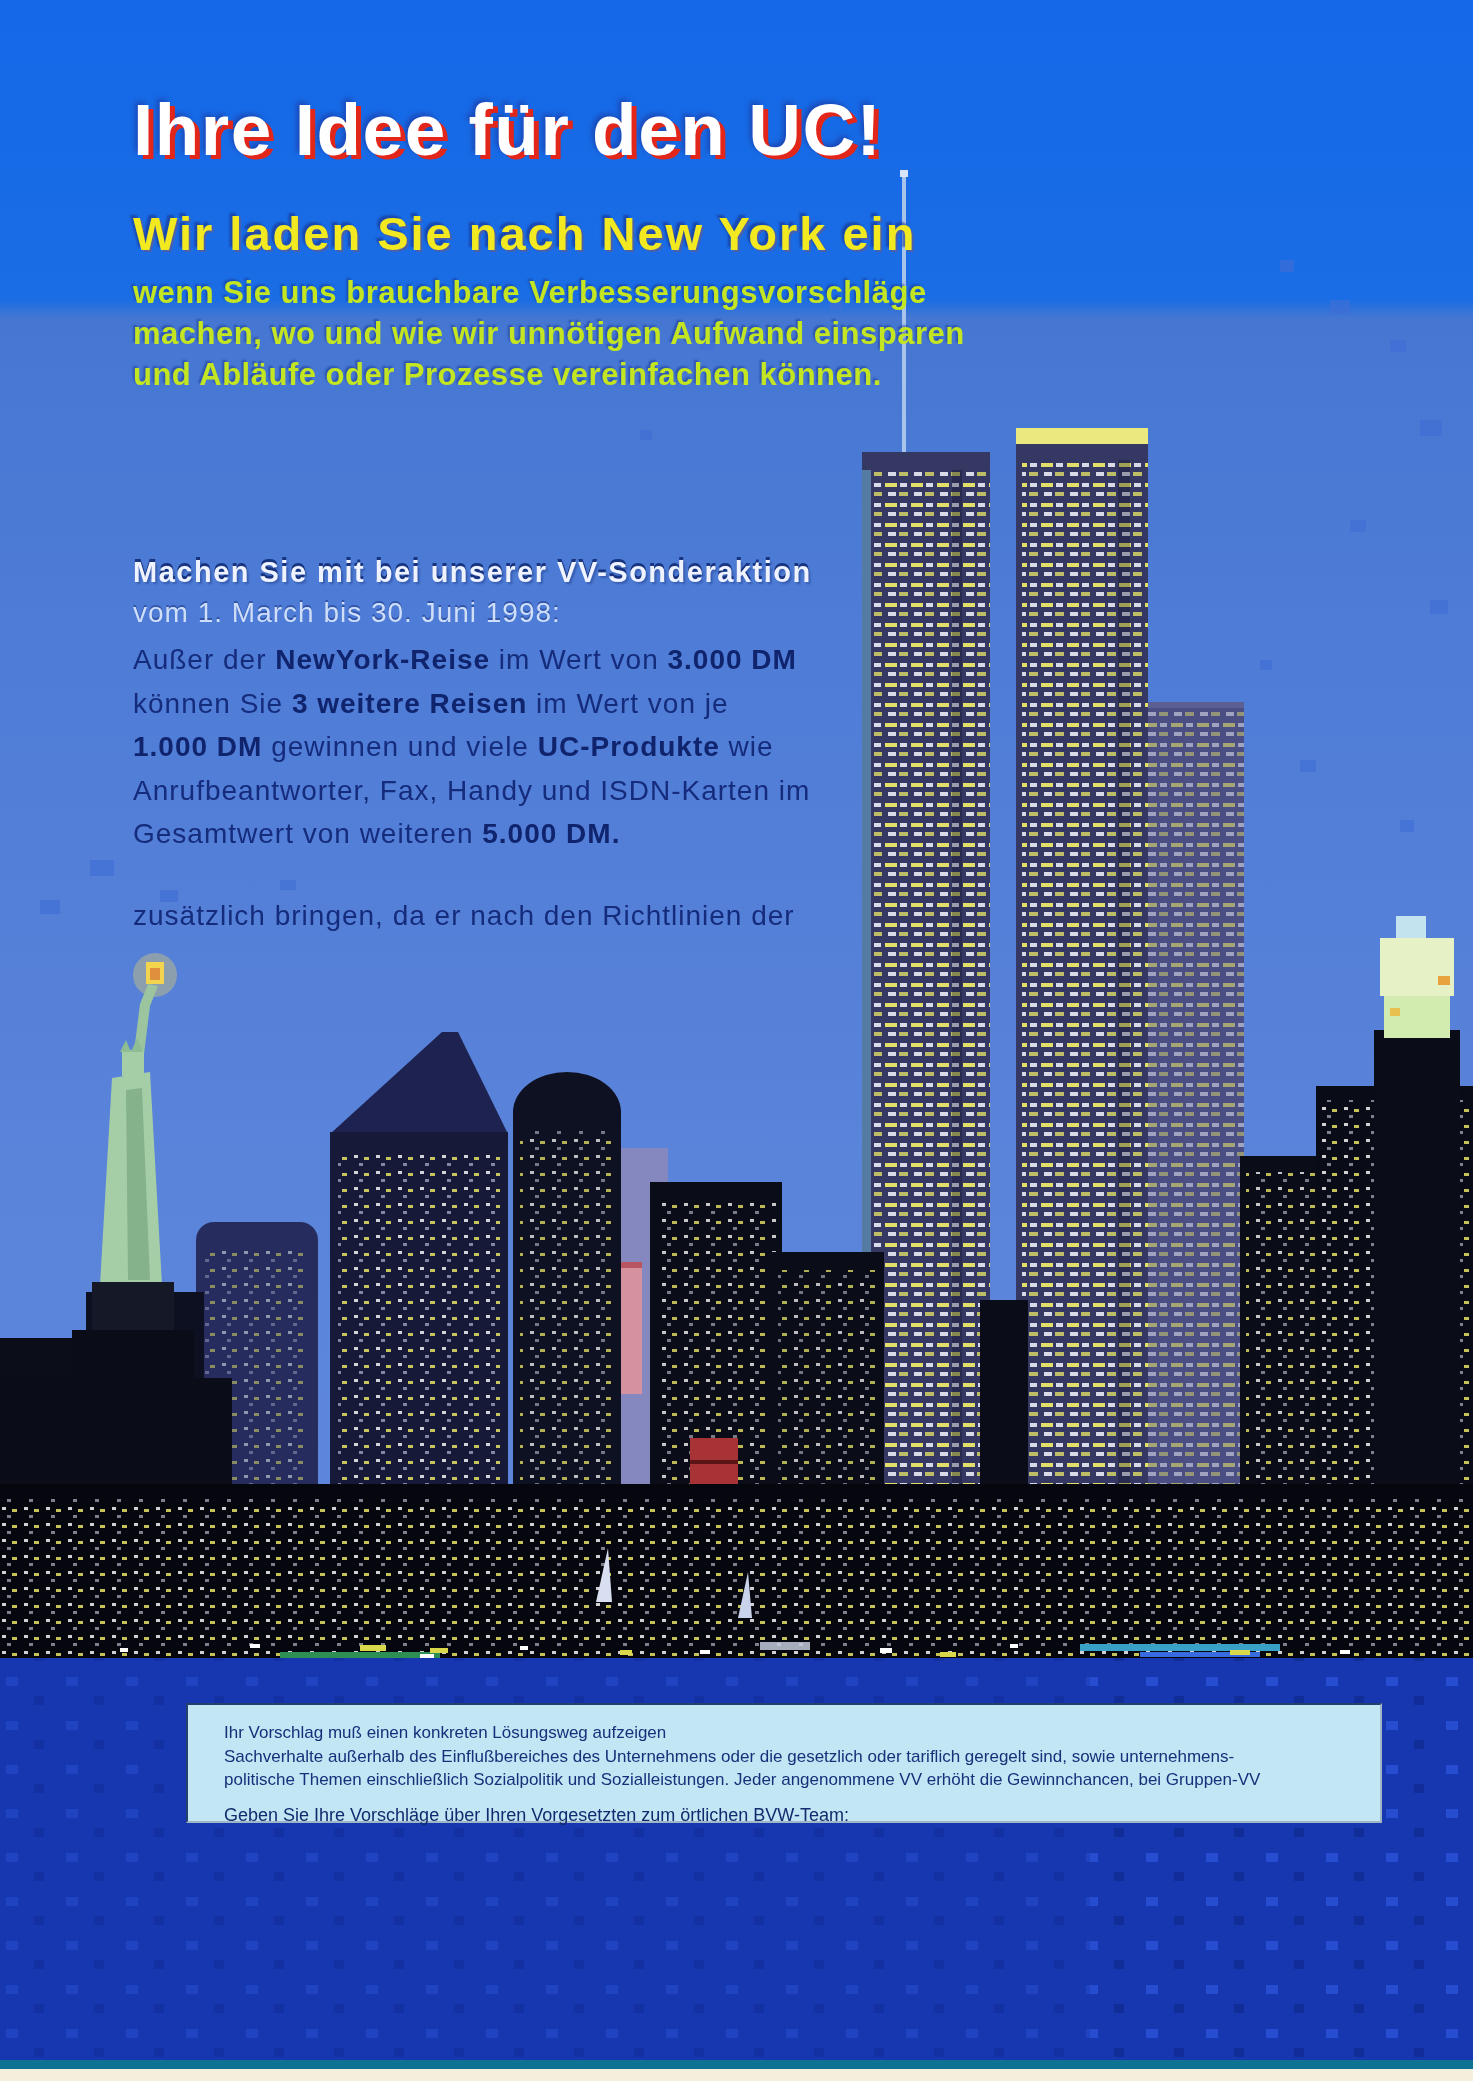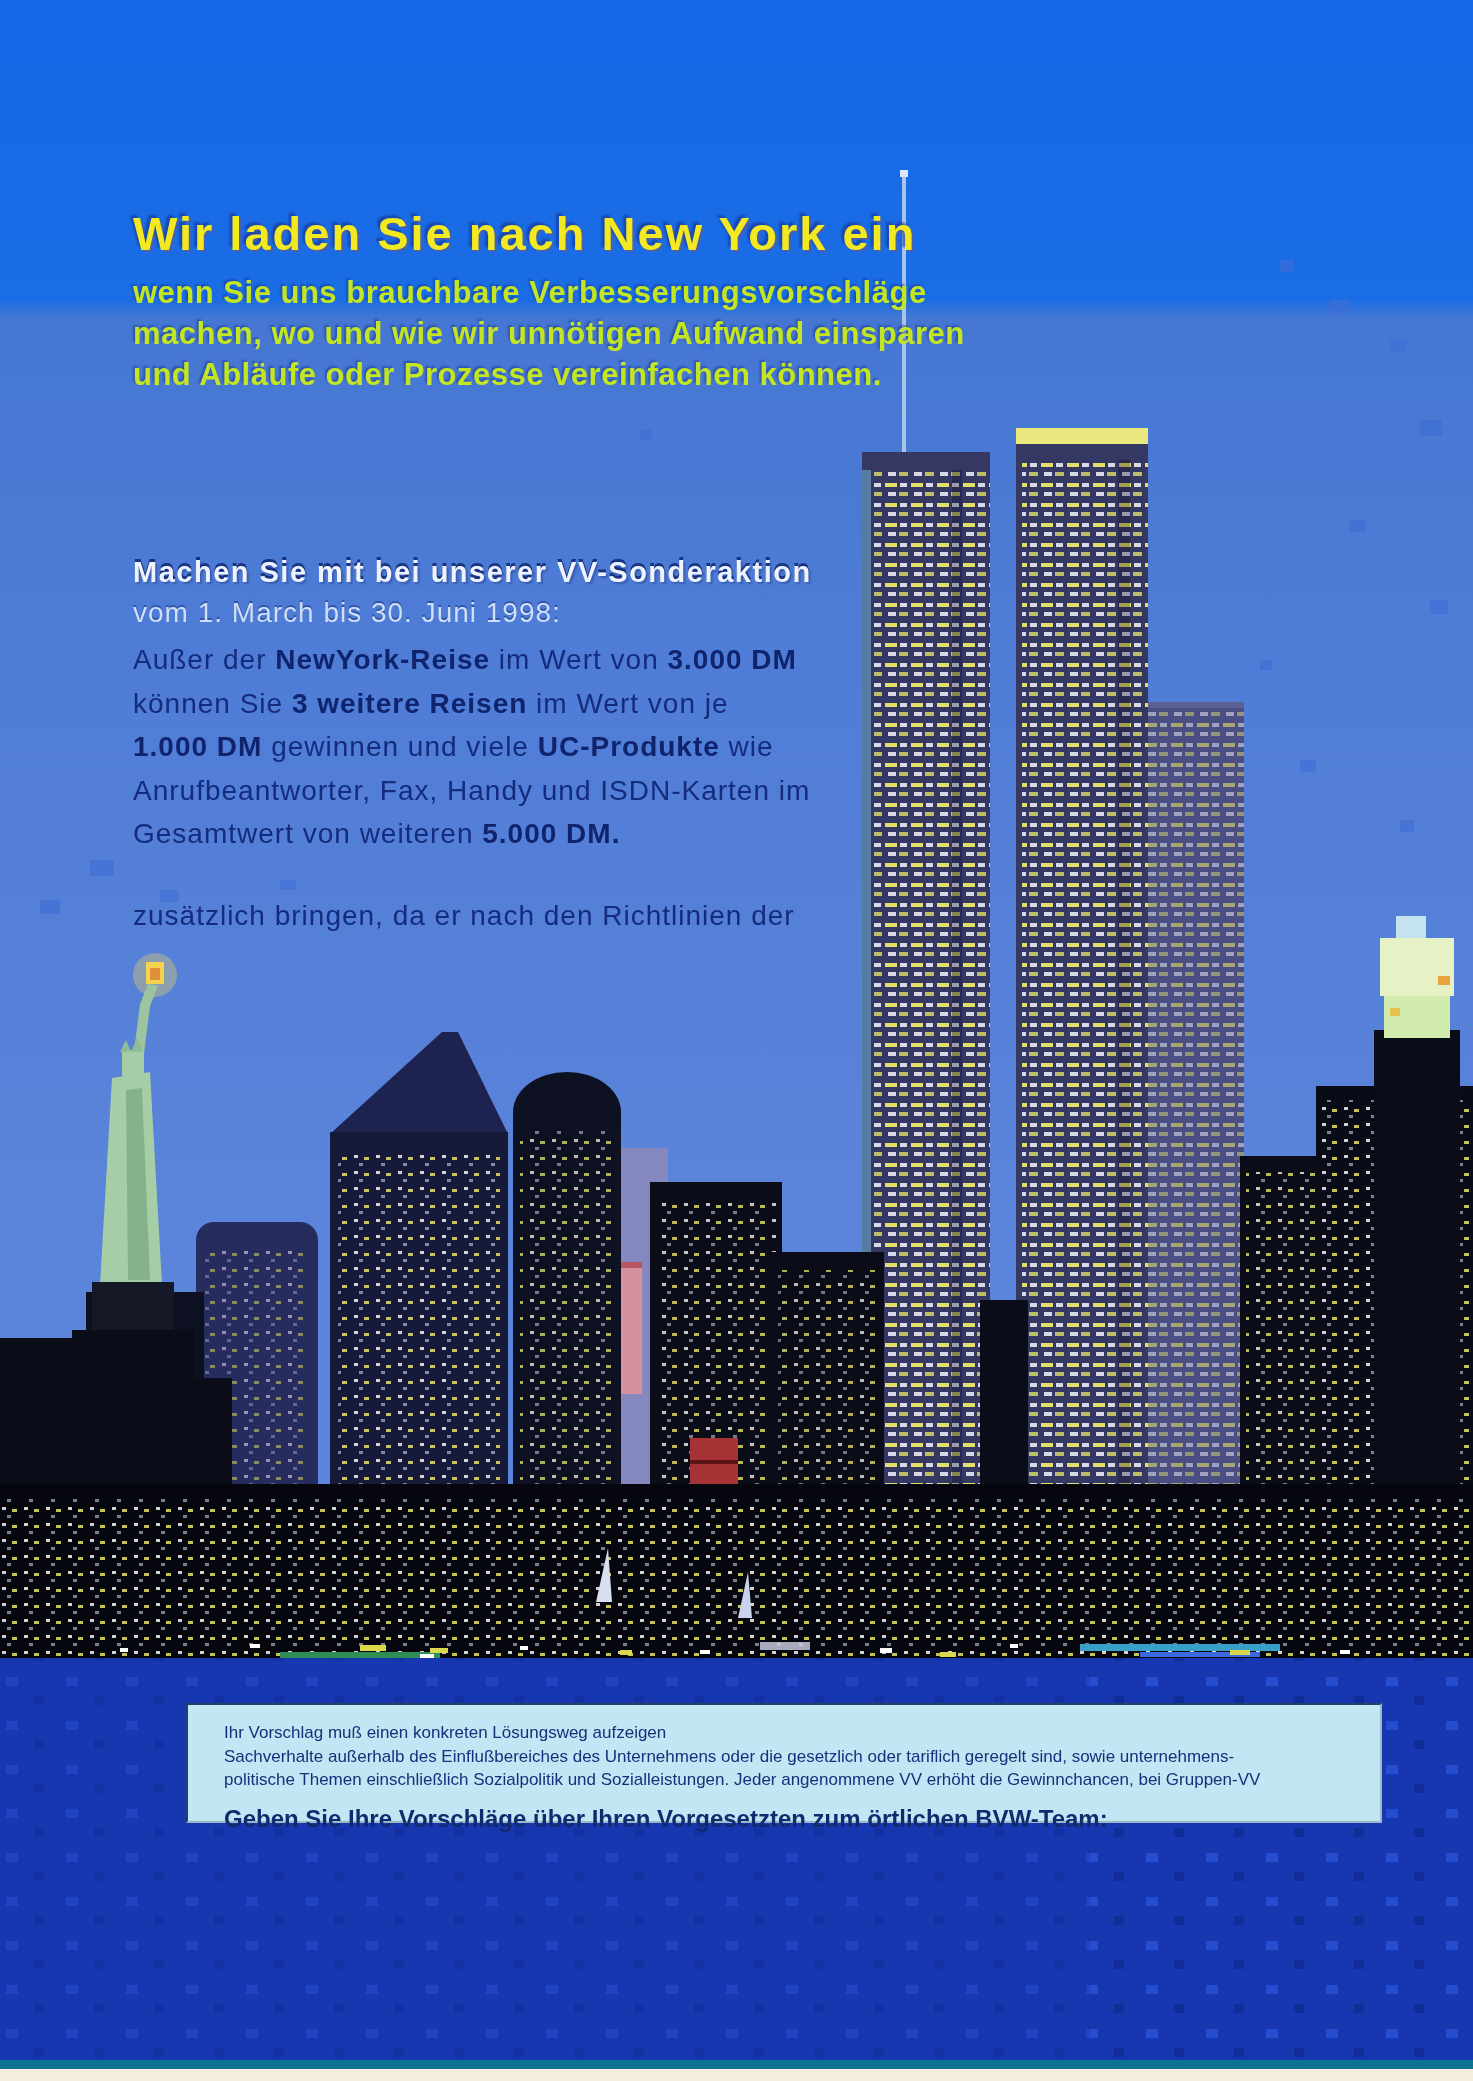--- a/index.html
+++ b/index.html
@@ -30,21 +30,21 @@
   .para b{font-weight:bold;color:#10246e;}
   .p1{top:638px;}
   .p2{top:894px;}
   .rulesbox{
     position:absolute;left:186px;top:1703px;width:1196px;height:120px;
     background:#c3e6f4;
     border:2px solid;border-color:#24406c #9fb6c6 #9fb6c6 #24406c;
     box-sizing:border-box;padding:16px 0 0 36px;
   }
   .rule{font-size:17px;line-height:23.5px;color:#16307a;white-space:nowrap;}
-  .cta{margin-top:13px;font-size:24px;font-weight:bold;color:#122a6e;white-space:nowrap;}
+  .cta{margin-top:13px;font-size:18px;font-weight:normal;color:#122a6e;white-space:nowrap;}
 </style>
 </head>
 <body>
 
 <div class="page">
 
   <svg class="scene" viewBox="0 0 1473 2081" preserveAspectRatio="none" xmlns="http://www.w3.org/2000/svg">
     <defs>
       <pattern id="pw" width="26" height="20" patternUnits="userSpaceOnUse">
         <rect x="1" y="3" width="12" height="4" fill="#f0ee6a"></rect>
@@ -189,20 +189,21 @@
     <g>
       <rect x="0" y="1658" width="1473" height="406" fill="#1737b0"></rect>
       <rect x="0" y="1658" width="1473" height="406" fill="url(#pn)" opacity=".45"></rect>
       <rect x="1090" y="1658" width="383" height="406" fill="url(#pn)" opacity=".6"></rect>
     </g>
 
     <rect x="0" y="2060" width="1473" height="11" fill="#0e7292"></rect>
     <rect x="0" y="2069" width="1473" height="12" fill="#f3efdc"></rect>
   </svg>
 
+  <div class="txt title">Ihre Idee für den UC!</div>
   <div class="txt subtitle">Wir laden Sie nach New York ein</div>
 
   <div class="txt intro">
     <div>wenn Sie uns brauchbare Verbesserungsvorschläge</div>
     <div>machen, wo und wie wir unnötigen Aufwand einsparen</div>
     <div>und Abläufe oder Prozesse vereinfachen können.</div>
   </div>
 
   <div class="txt promo-head">Machen Sie mit bei unserer VV-Sonderaktion</div>
   <div class="txt promo-dates">vom 1. March bis 30. Juni 1998:</div>

